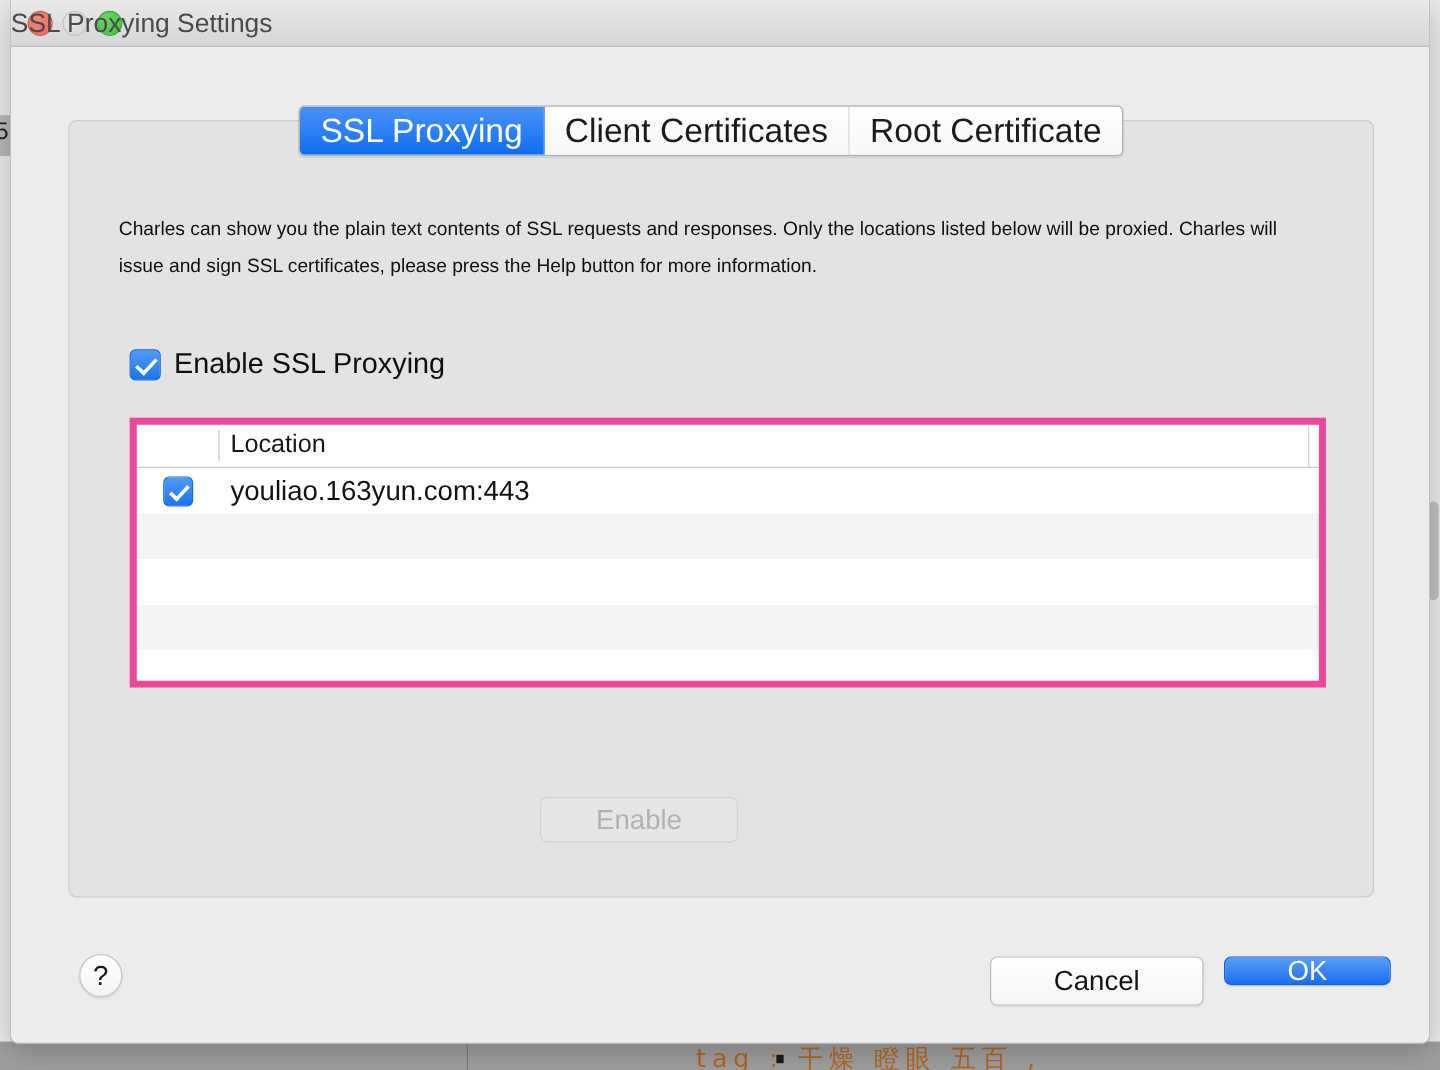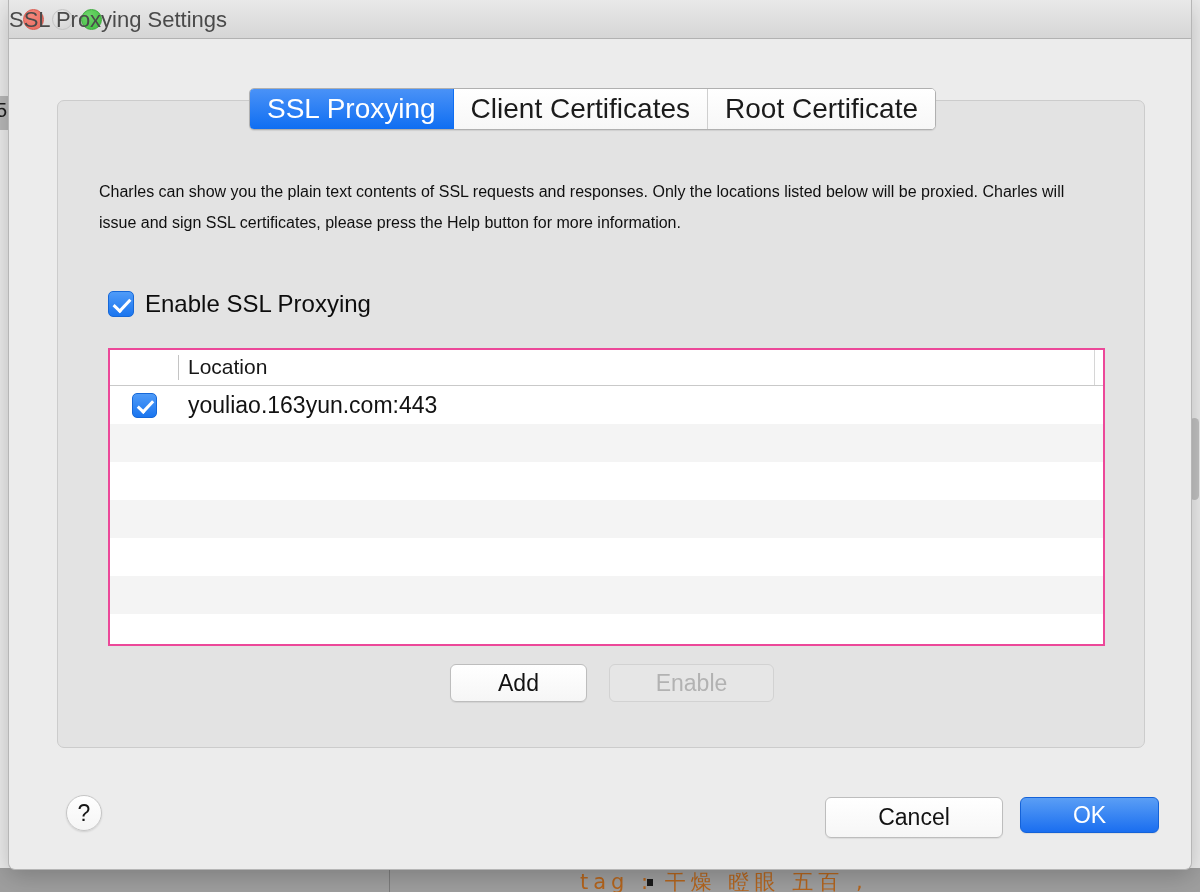--- a/index.html
+++ b/index.html
@@ -221,23 +221,23 @@
     font-size: 24px;
     color: #0d0d0d;
   }
 
   
   .table {
     position: absolute;
     left: 99px;
     top: 348px;
     width: 997px;
-    height: 298px;
-    background: #ffffff;
-    border: 2px solid #ec4899;
+    height: 225px;
+    background: #ffffff;
+    border: 6px solid #ec4899;
     box-sizing: border-box;
     overflow: hidden;
   }
   .thead {
     position: relative;
     height: 35px;
     background: #ffffff;
     border-bottom: 1px solid #c9c9c9;
   }
   .th-divider {
@@ -352,21 +352,21 @@
     display: flex;
     gap: 17px;
   }
   .btn.cancel {
     width: 178px; height: 41px;
     background: linear-gradient(to bottom, #ffffff, #f6f6f6);
     color: #121212;
     font-size: 23px;
   }
   .btn.ok {
-    width: 139px; height: 36px;
+    width: 139px; height: 24px;
     background: linear-gradient(to bottom, #5a9ef5 0%, #1a6ef0 100%);
     border-color: #1462d8;
     color: #ffffff;
     font-size: 23px;
   }
 </style>
 </head>
 <body>
 
 <div id="backdrop">
@@ -423,21 +423,20 @@
 
     <div class="trow alt"></div>
     <div class="trow"></div>
     <div class="trow alt"></div>
     <div class="trow"></div>
     <div class="trow alt"></div>
     <div class="trow"></div>
   </div>
 
   <div class="addremove">
-    <div class="btn plain">Add</div>
     <div class="btn disabled">Enable</div>
   </div>
 
   <div class="help-btn">?</div>
 
   <div class="footer-btns">
     <div class="btn cancel">Cancel</div>
     <div class="btn ok">OK</div>
   </div>
 

